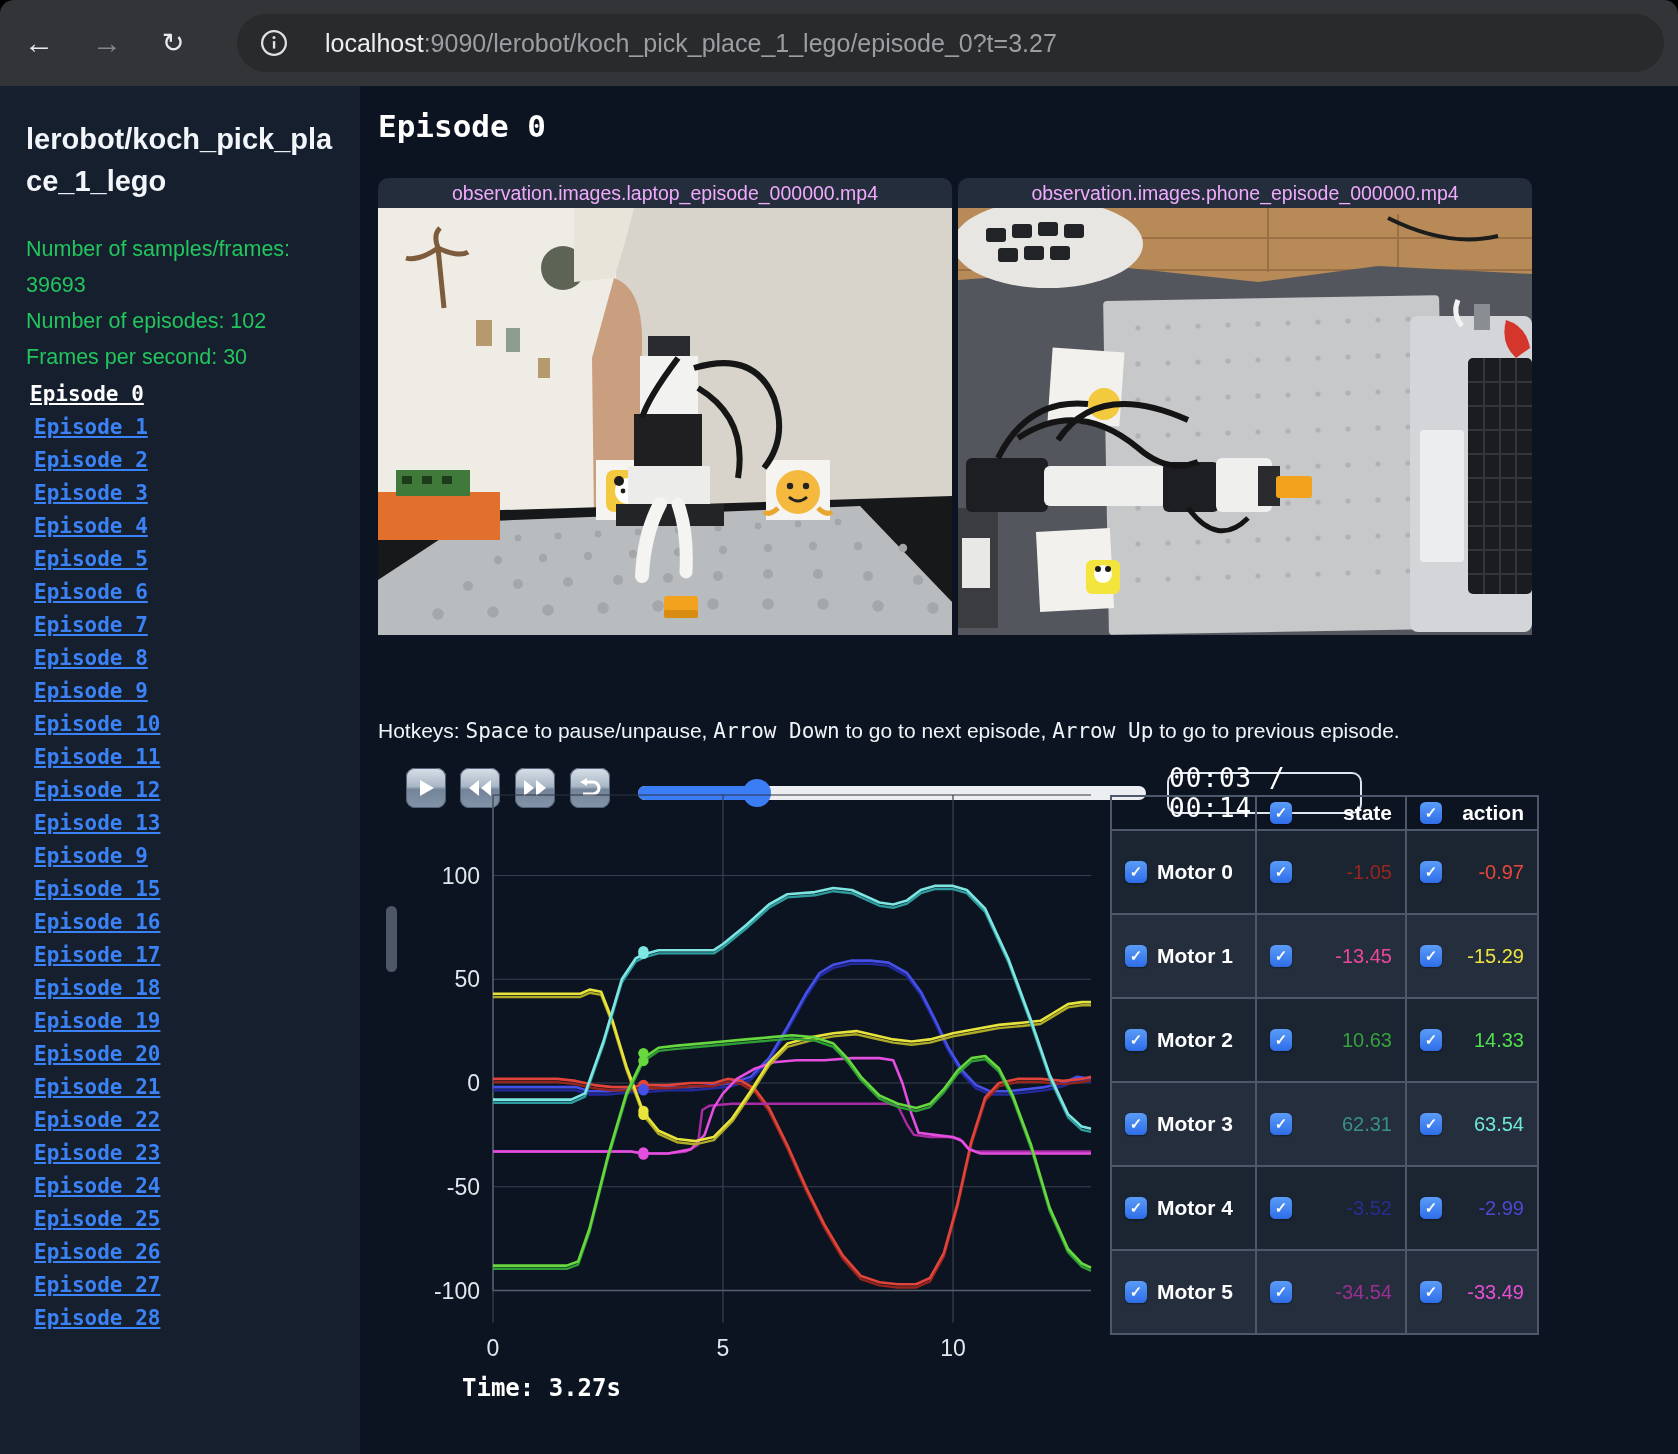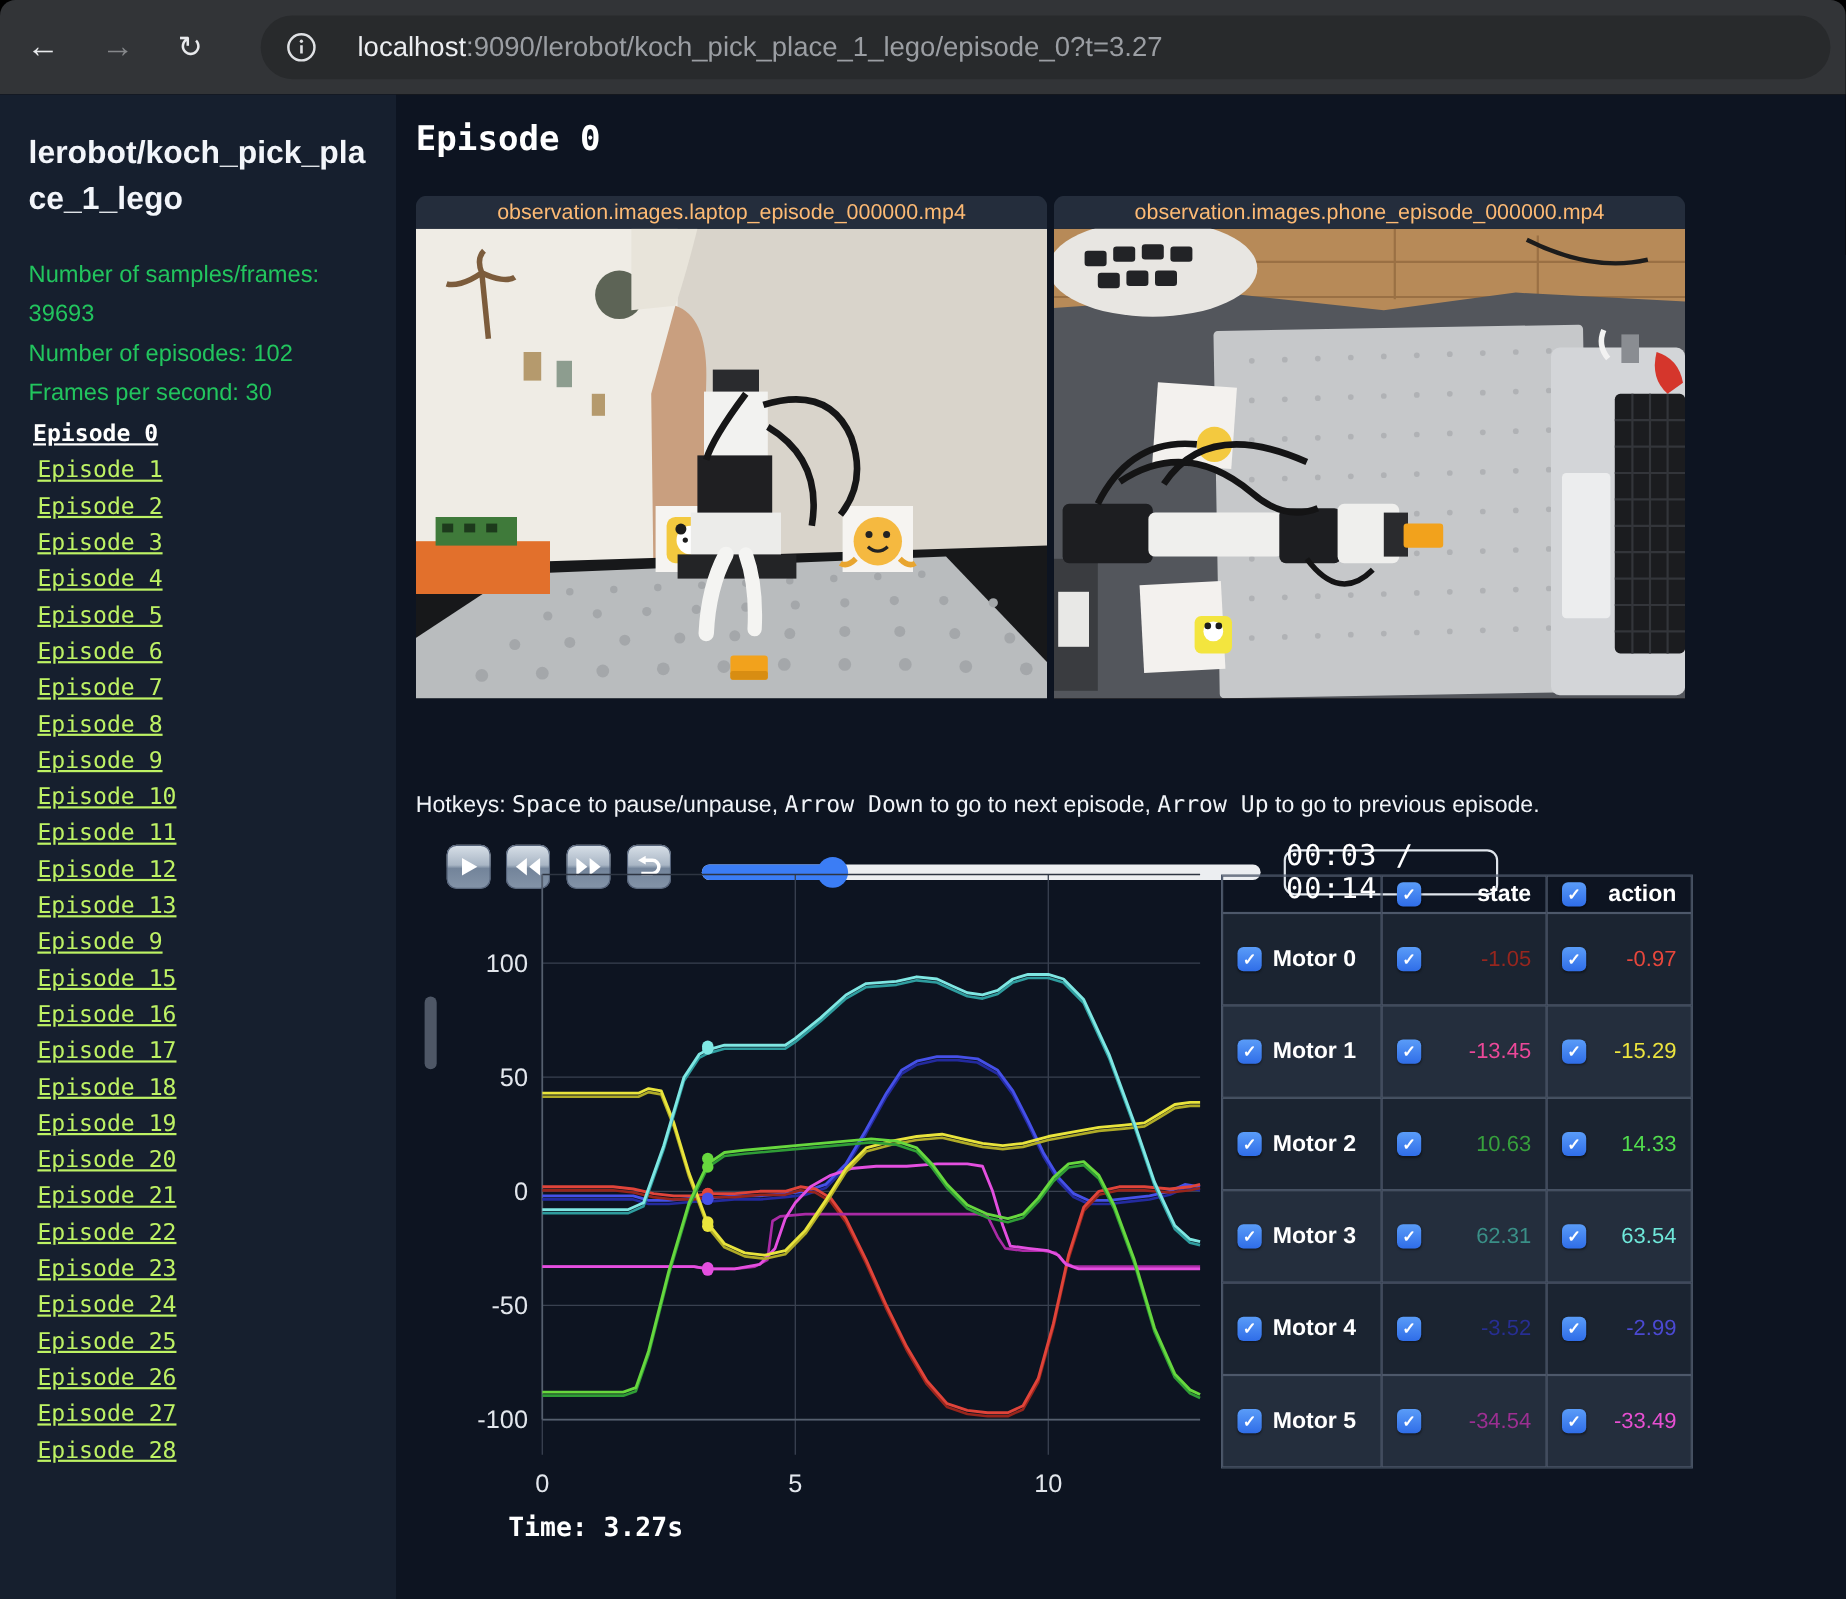--- a/index.html
+++ b/index.html
@@ -21,30 +21,30 @@
 
   
   .app{position:absolute;left:0;top:86px;width:1678px;height:1368px;background:#0d1421;}
   .sidebar{position:absolute;left:0;top:0;width:360px;height:1368px;background:#161f2e;
            overflow:hidden;color:#e8edf5;}
   .sb-title{margin:32px 26px 0 26px;font-size:29px;font-weight:bold;line-height:1.45;
             word-break:break-all;color:#f2f5fa;}
   .sb-stats{margin:30px 26px 0 26px;font-size:21.5px;line-height:1.67;color:#22c55e;width:300px;}
   .sb-eps{margin:2px 0 0 34px;display:flex;flex-direction:column;}
   .ep{font-family:"DejaVu Sans Mono","Liberation Mono",monospace;font-size:21px;line-height:33px;
-      color:#bef264;text-decoration:underline;cursor:pointer;white-space:pre;}
+      color:#3b82f6;text-decoration:underline;cursor:pointer;white-space:pre;font-weight:bold;}
   .ep.active{font-weight:bold;color:#fff;margin-left:-4px;}
 
   .main{position:absolute;left:360px;top:0;width:1318px;height:1368px;}
   .page-title{position:absolute;left:18px;top:22px;font-size:31px;font-weight:bold;color:#fff;}
 
   
   .vid{position:absolute;top:92px;width:574px;height:457px;border-radius:10px 10px 0 0;overflow:hidden;}
   .vid.left{left:18px;} .vid.right{left:598px;}
-  .vid-cap{height:30px;background:#242d3c;color:#fdba74;font-size:19.5px;display:flex;
+  .vid-cap{height:30px;background:#242d3c;color:#f0abfc;font-size:19.5px;display:flex;
            align-items:center;justify-content:center;white-space:nowrap;overflow:hidden;}
   .vid-frame{width:574px;height:427px;display:block;}
 
   
   .hotkeys{position:absolute;left:18px;top:612px;font-size:21px;color:#f0f3f7;white-space:nowrap;}
   .hotkeys .k{font-family:"DejaVu Sans Mono","Liberation Mono",monospace;}
 
   
   .pbtn{position:absolute;top:682px;width:40px;height:40px;border-radius:9px;border:0;cursor:pointer;
         background:linear-gradient(180deg,#d9e1e9 0%,#a9b6c5 46%,#73849a 54%,#8494a8 100%);

